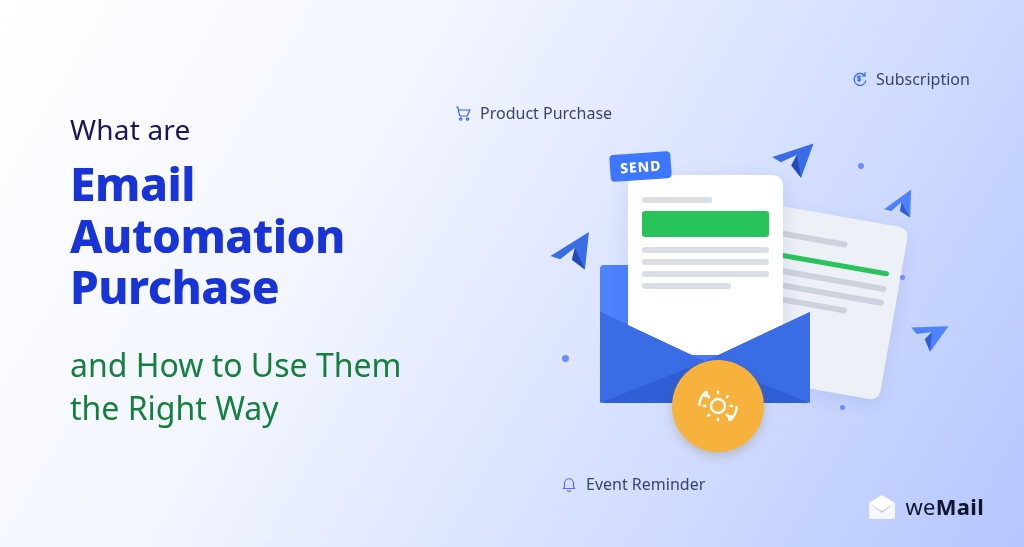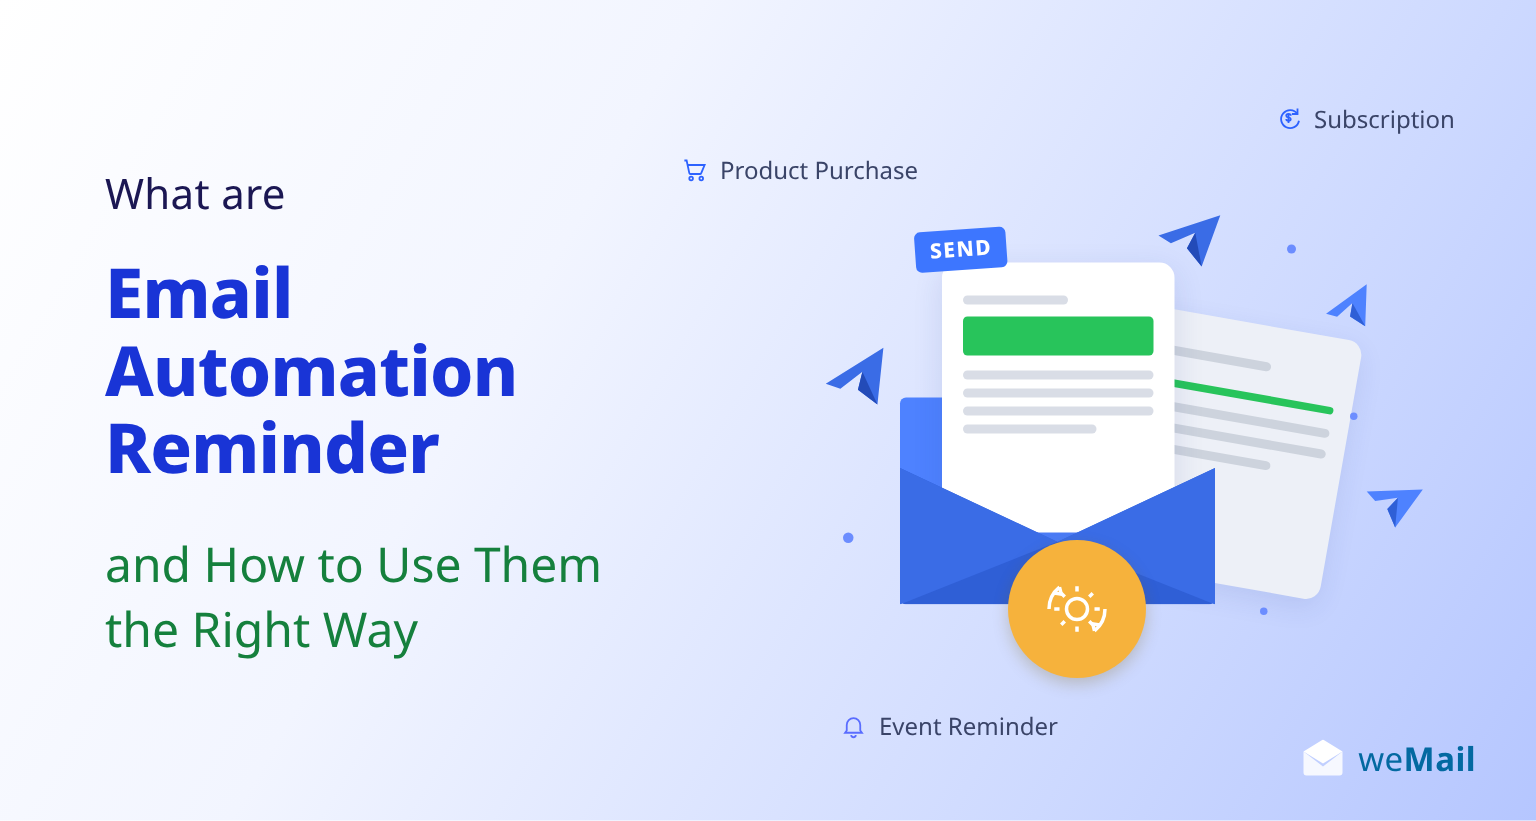--- a/index.html
+++ b/index.html
@@ -1,28 +1,28 @@
 <!DOCTYPE html>
 <html><head>
 <meta charset="utf-8">
 <style>
 *{box-sizing:border-box;margin:0;padding:0}
 body{width:1024px;height:547px;overflow:hidden;font-family:system-ui,-apple-system,Segoe UI,Roboto,sans-serif;position:relative;background:linear-gradient(120deg,#fff 0%,#f2f5ff 35%,#cdd9ff 75%,#b5c6ff 100%)}
 .canvas{position:relative;width:100%;height:100%}
 .headline{position:absolute;left:70px;top:110px;max-width:380px}
-.lead{font-size:28px;font-weight:400;color:#1b1753;margin-bottom:22px;letter-spacing:.2px}
+.lead{font-size:28px;font-weight:400;color:#1b1753;margin-bottom:10px;letter-spacing:.2px}
 .main-title{font-size:46px;line-height:1.12;font-weight:800;color:#1934d6;letter-spacing:-.5px;margin-bottom:30px}
 .sub{font-size:32px;line-height:1.35;font-weight:400;color:#15803d}
 .tag{position:absolute;display:flex;align-items:center;gap:8px;font-size:16px;color:#3a4468}
 .tag svg{width:18px;height:18px;flex:0 0 18px;stroke:#2d62ff;fill:none;stroke-width:1.6}
 .tag-product{left:454px;top:102px}
 .tag-sub{left:850px;top:68px}
 .tag-event{left:560px;top:473px}
 .tag-event svg{stroke:#5a6dff}
-.logo{position:absolute;right:40px;bottom:26px;display:flex;align-items:center;gap:8px;color:#0369a1}
+.logo{position:absolute;right:40px;bottom:26px;display:flex;align-items:flex-end;gap:8px;color:#0f172a}
 .logo-text{font-size:22px;letter-spacing:.3px}
 .logo-text .w{font-weight:400}
 .logo-text .m{font-weight:700}
 .illus{position:absolute;left:540px;top:155px;width:400px;height:300px}
 .env-back{position:absolute;left:60px;top:110px;width:210px;height:120px;background:#4e82ff;border-radius:4px}
 .doc1{position:absolute;left:88px;top:20px;width:155px;height:180px;background:#fff;border-radius:10px;box-shadow:0 6px 20px rgba(40,60,140,.12);padding:16px 14px}
 .doc1 .bar{height:6px;background:#d9dde6;border-radius:3px;margin:6px 0}
 .doc1 .bar.short{width:55%}
 .doc1 .green{height:26px;background:#28c45b;border-radius:3px;margin:8px 0 10px}
 .doc2{position:absolute;left:215px;top:60px;width:140px;height:175px;background:#edf0f7;border-radius:10px;transform:rotate(10deg);box-shadow:0 6px 18px rgba(40,60,140,.1);padding:16px 12px}
@@ -46,21 +46,21 @@
 .d2{left:22px;top:200px;width:7px;height:7px}
 .d3{left:360px;top:120px;width:5px;height:5px}
 .d4{left:300px;top:250px;width:5px;height:5px}
 </style>
 </head>
 <body>
 <div class="canvas">
 
   <div class="headline">
     <div class="lead">What are</div>
-    <div class="main-title">Email Automation Reminder</div>
+    <div class="main-title">Email Automation Purchase</div>
     <div class="sub">and How to Use Them the Right Way</div>
   </div>
 
   <div class="tag tag-product">
     <svg viewBox="0 0 24 24">
         <circle cx="9" cy="20" r="1.6"></circle>
         <circle cx="18" cy="20" r="1.6"></circle>
         <path d="M3 4h2l2.4 11.2a1 1 0 0 0 1 .8h8.6a1 1 0 0 0 1-.8L21 8H6"></path>
       </svg>
     <span>Product Purchase</span>

